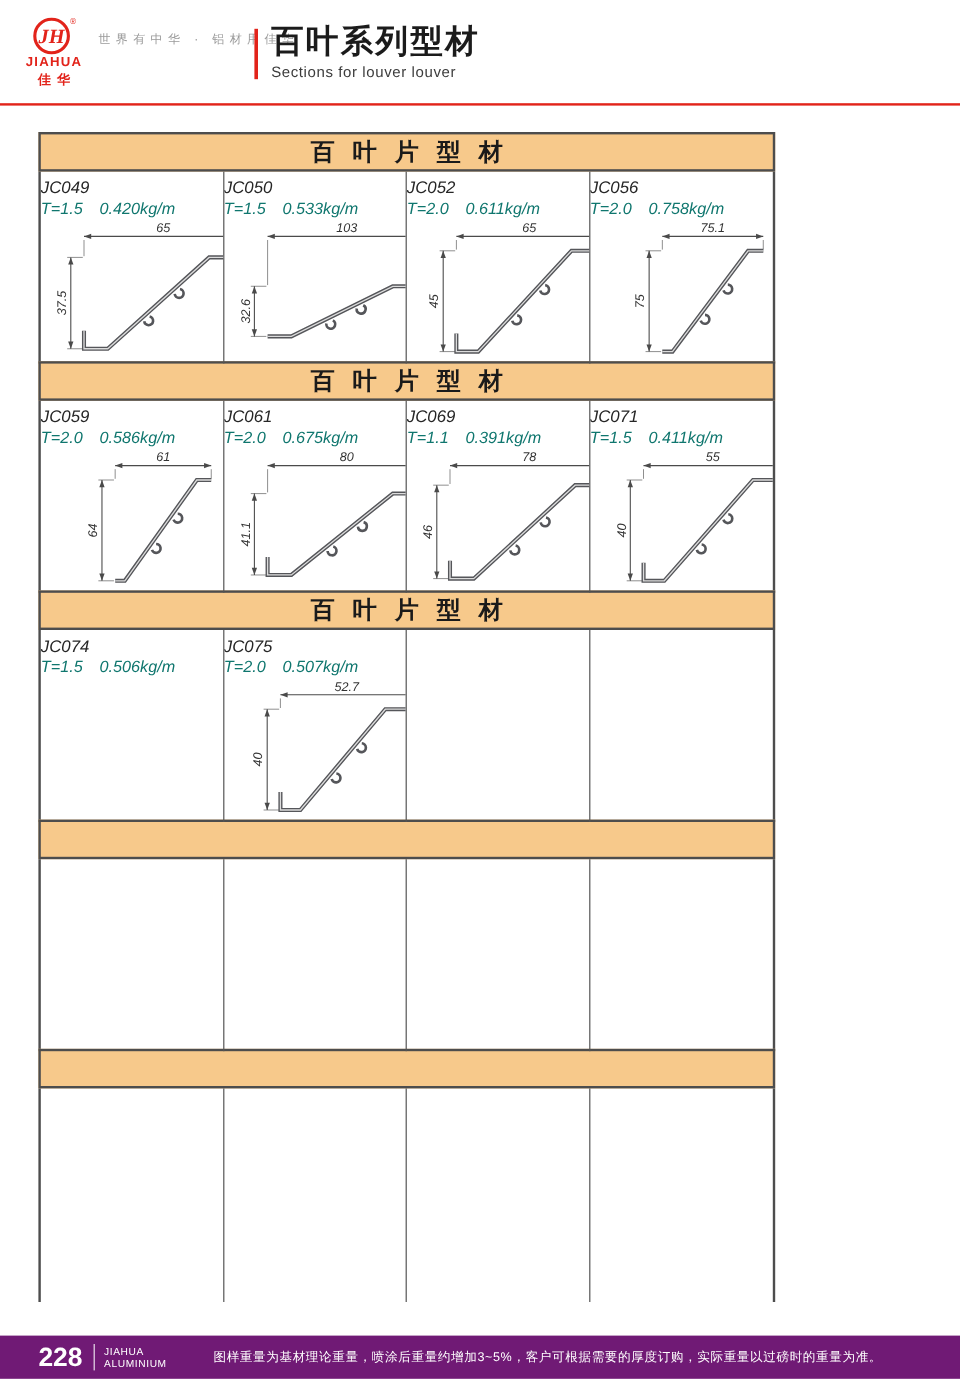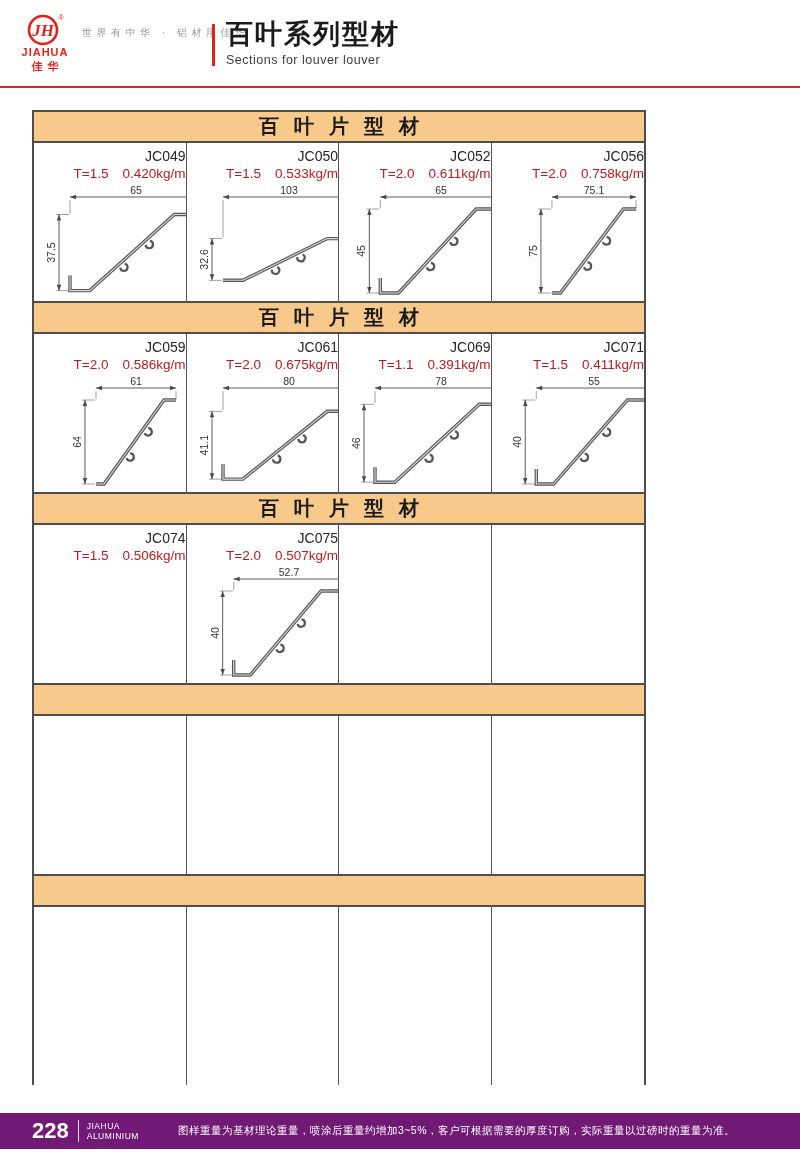--- a/index.html
+++ b/index.html
@@ -23,24 +23,24 @@
 
   
   .catalog{position:absolute;left:32px;top:110px;width:614px;}
   .band{box-sizing:border-box;height:33px;background:#F7C98B;border:2px solid #4d4d4d;
         display:flex;align-items:center;justify-content:center;
         font-size:20px;font-weight:bold;color:#1a1a1a;letter-spacing:15px;padding-left:15px;}
   .band-group + .band-group .band{margin-top:-2px;}
   .row{box-sizing:border-box;display:grid;grid-template-columns:repeat(4,1fr);height:160px;
        border-left:2px solid #4d4d4d;border-right:2px solid #4d4d4d;}
   .row-tall{height:178px;}
-  .cell{box-sizing:border-box;border-right:1.5px solid #555;padding-top:5px;text-align:right;overflow:hidden;}
+  .cell{box-sizing:border-box;border-right:1.5px solid #555;padding-top:5px;text-align:left;overflow:hidden;font-style:italic;}
   .cell:last-child{border-right:none;}
   .code{font-size:14px;color:#262626;line-height:1.25;}
-  .spec{font-size:13.5px;color:#b91c1c;line-height:1.25;}
+  .spec{font-size:13.5px;color:#0f766e;line-height:1.25;}
   .spec .w{margin-left:14px;}
   .draw{margin-top:1px;}
 
   
   .footer{position:absolute;left:0;top:1113px;width:800px;height:36px;background:#701a75;
           display:flex;align-items:center;color:#fff;}
   .page-num{font-size:22px;font-weight:bold;margin-left:32px;line-height:1;}
   .fdiv{width:1px;height:22px;background:#fff;opacity:.85;margin:0 8px 0 9px;}
   .f-brand{font-size:8.5px;line-height:1.2;letter-spacing:0.5px;}
   .f-note{flex:1;text-align:center;font-size:10.5px;letter-spacing:0.5px;padding-right:26px;white-space:nowrap;}

